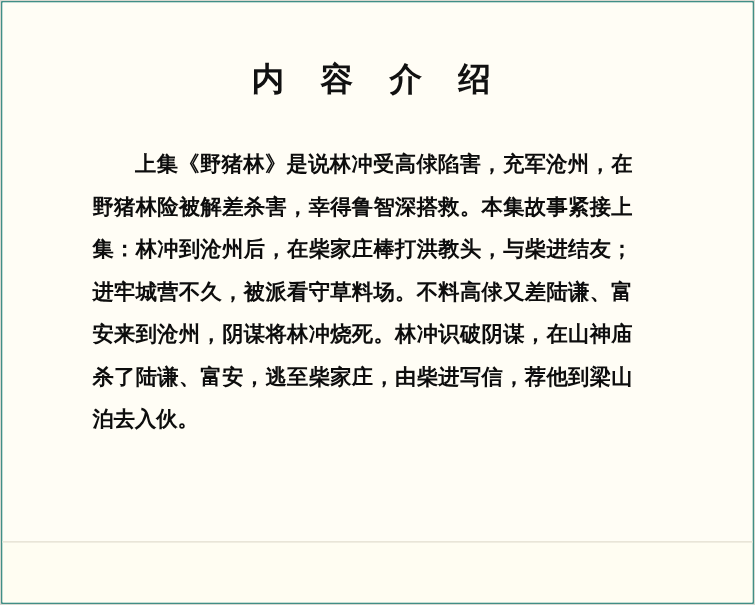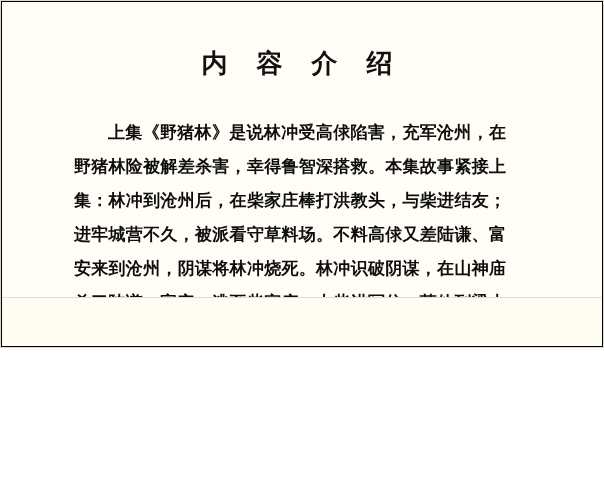--- a/index.html
+++ b/index.html
@@ -9,23 +9,23 @@
   body {
     width: 604px;
     height: 484px;
     background: #ffffff;
     font-family: "DejaVu Serif", "Liberation Serif", serif;
     overflow: hidden;
   }
   .page {
     position: relative;
     width: 604px;
-    height: 348px;
+    height: 484px;
     box-sizing: border-box;
-    background: #000000;
+    background: #0f766e;
     border: 1px solid #d8d8d0;
   }
   .paper {
     position: absolute;
     left: 1px;
     top: 1px;
     right: 1px;
     bottom: 1px;
     background: #fffef7;
   }

